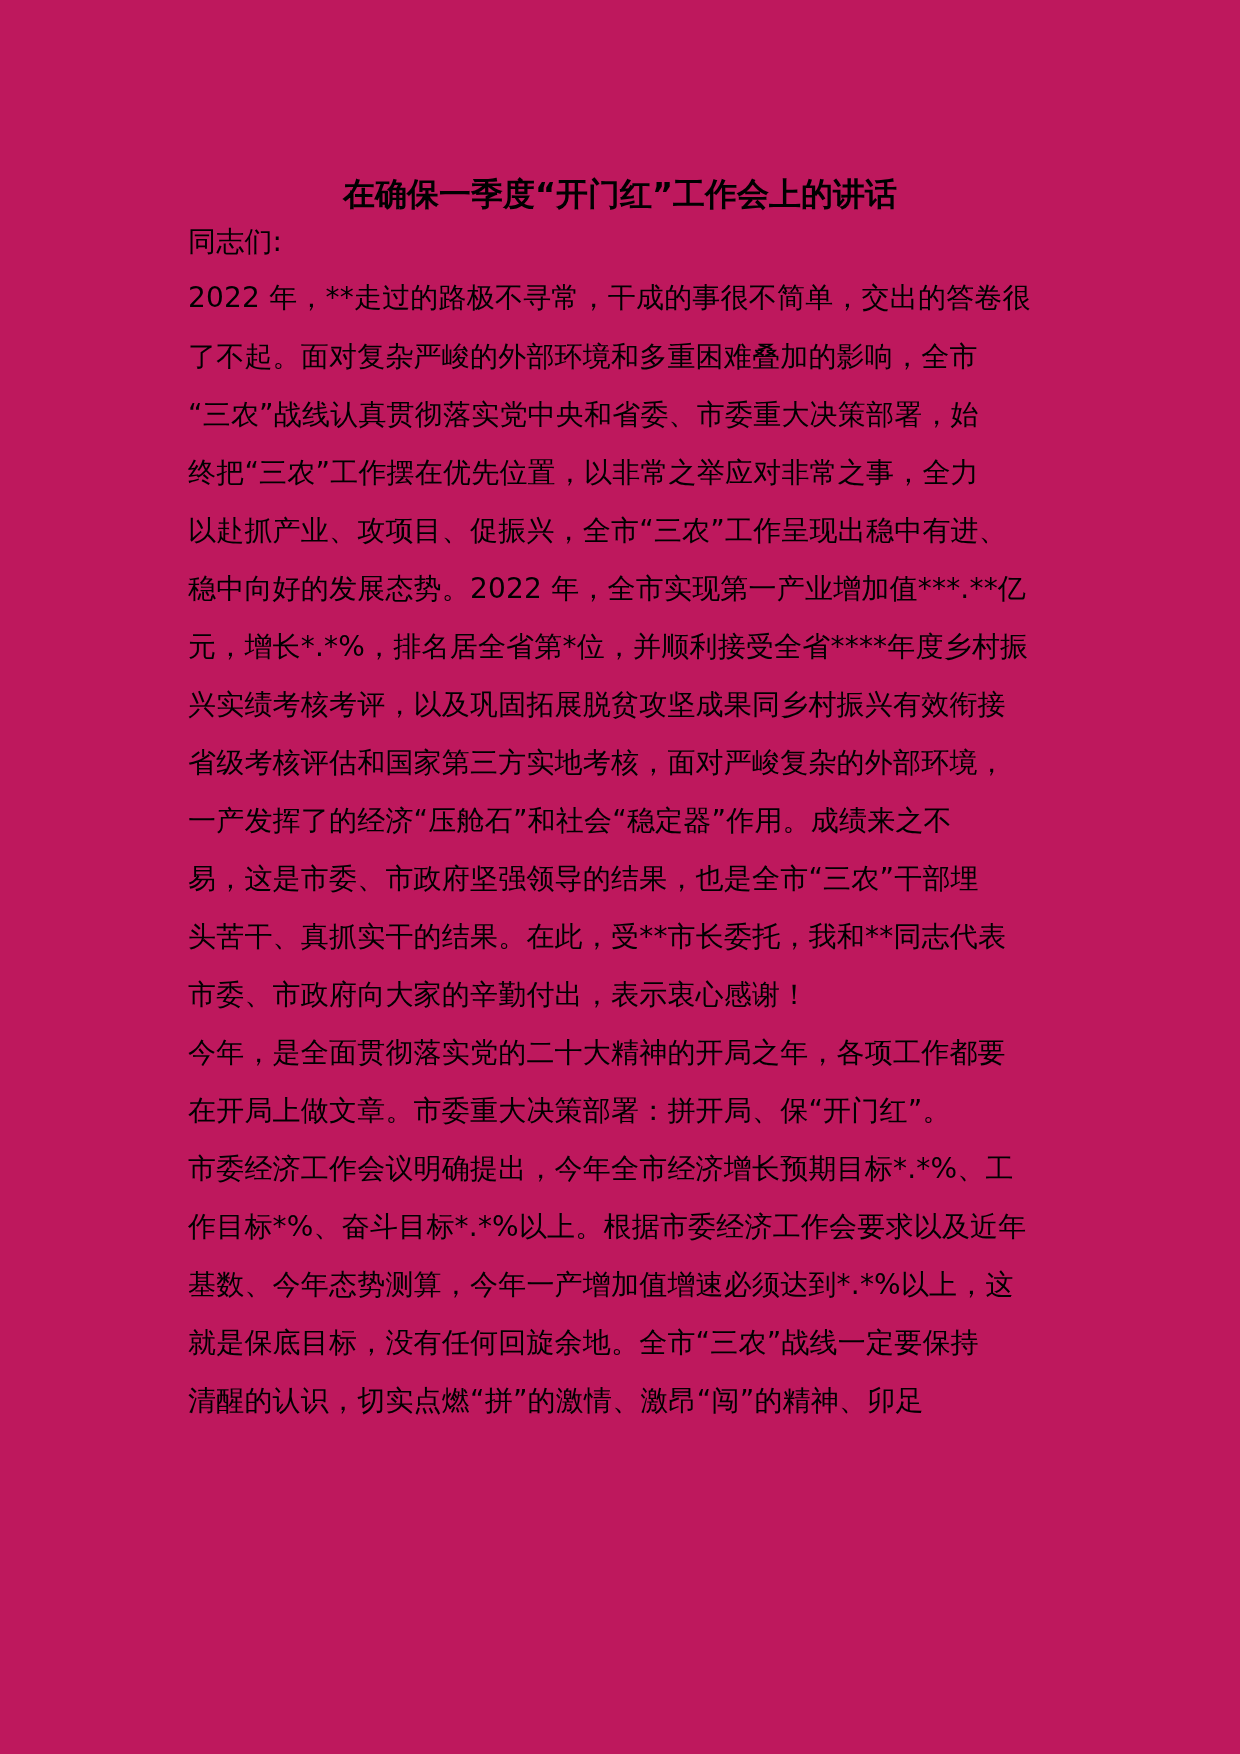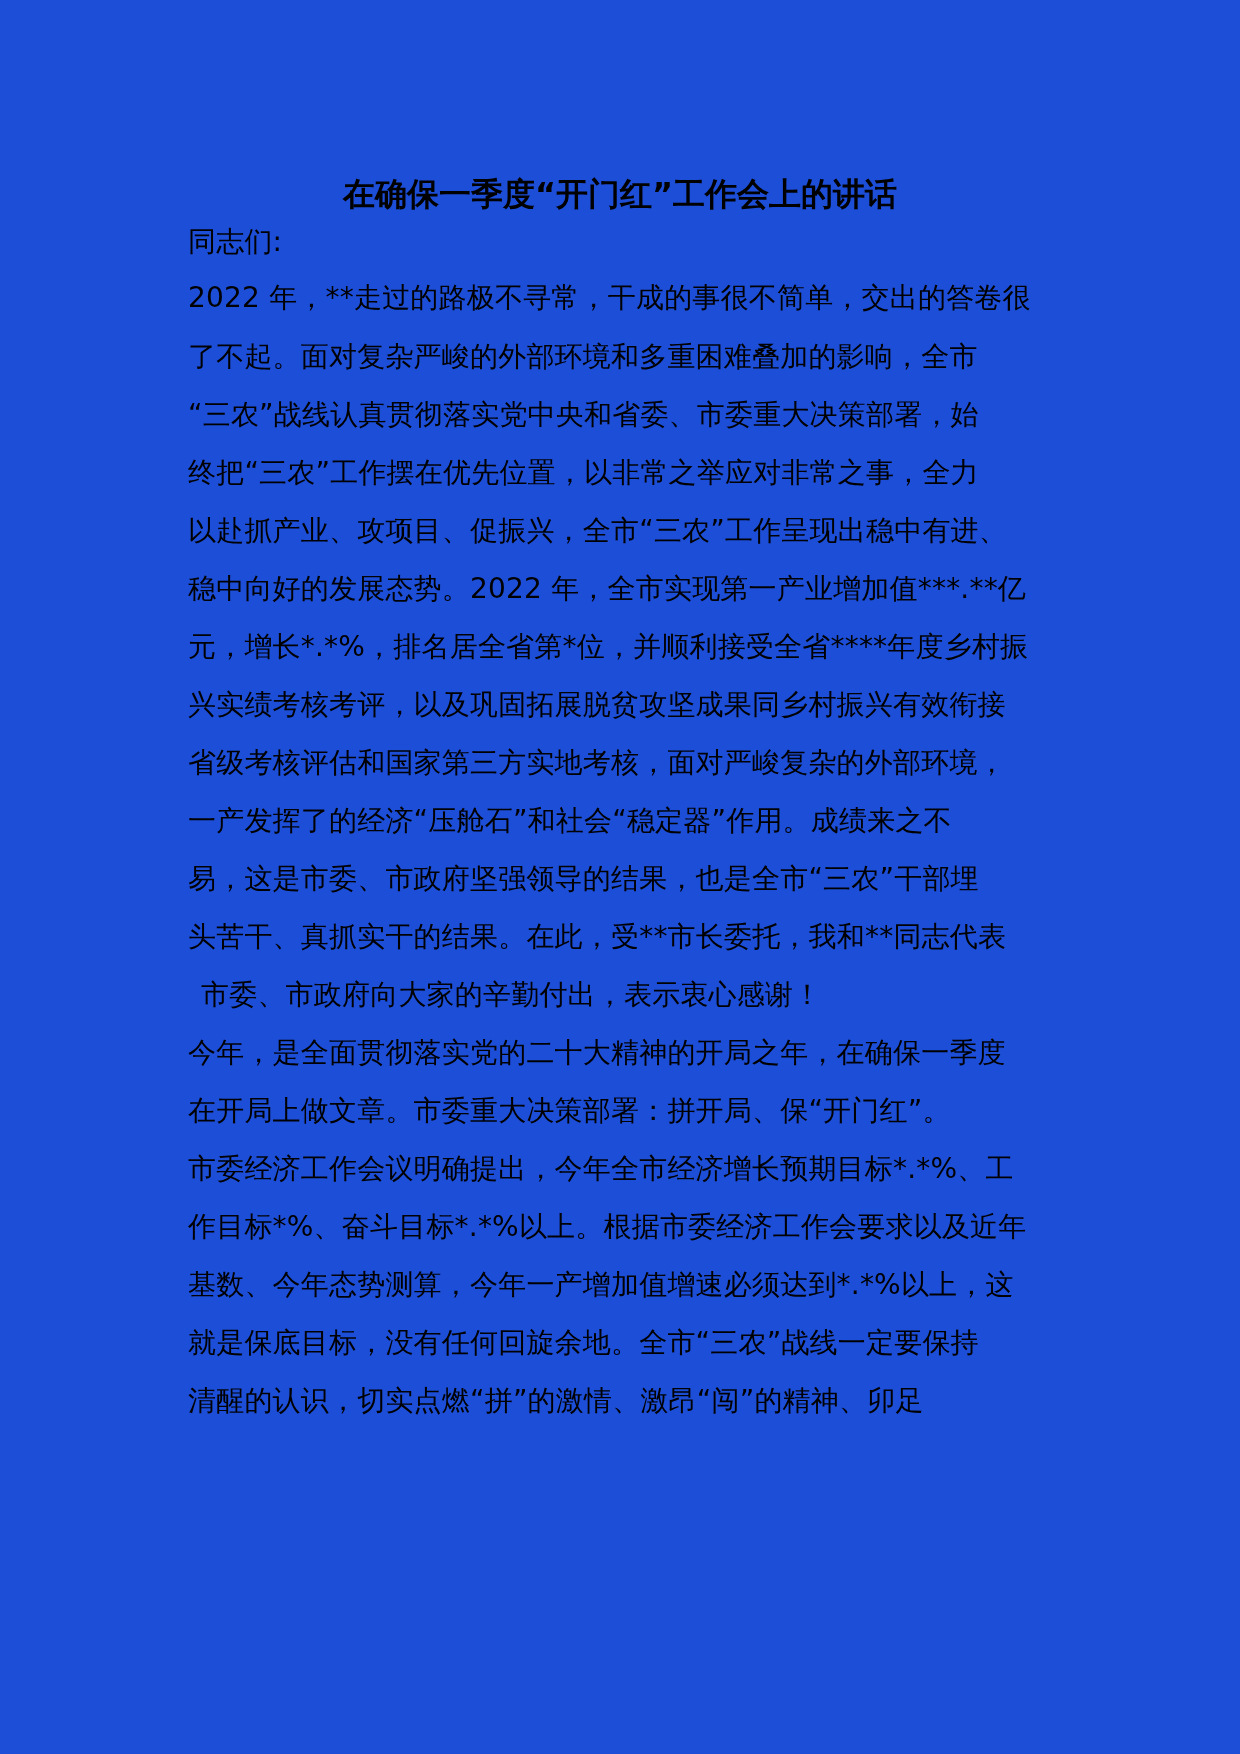--- a/index.html
+++ b/index.html
@@ -14,21 +14,21 @@
       overflow: hidden;
       font-family: "DejaVu Sans", "Liberation Sans", sans-serif;
       color: #000000;
     }
     .page {
       position: absolute;
       left: 0;
       top: 0;
       width: 1240px;
       height: 1754px;
-      background: #1d4ed8;
+      background: #be185d;
     }
     .title {
       position: absolute;
       left: 0;
       top: 172px;
       width: 1240px;
       text-align: center;
       font-size: 32px;
       font-weight: bold;
       line-height: 44px;
@@ -57,21 +57,21 @@
   <div class="line" style="top:395px;"> “三农”战线认真贯彻落实党中央和省委、市委重大决策部署，始</div>
   <div class="line" style="top:453px;text-align:right;">终把“三农”工作摆在优先位置，以非常之举应对非常之事，全力</div>
   <div class="line" style="top:511px;">以赴抓产业、攻项目、促振兴，全市“三农”工作呈现出稳中有进、</div>
   <div class="line" style="top:569px;">稳中向好的发展态势。2022 年，全市实现第一产业增加值***.**亿</div>
   <div class="line" style="top:627px;">元，增长*.*%，排名居全省第*位，并顺利接受全省****年度乡村振</div>
   <div class="line" style="top:685px;">兴实绩考核考评，以及巩固拓展脱贫攻坚成果同乡村振兴有效衔接</div>
   <div class="line" style="top:743px;">省级考核评估和国家第三方实地考核，面对严峻复杂的外部环境，</div>
   <div class="line" style="top:801px;">一产发挥了的经济“压舱石”和社会“稳定器”作用。成绩来之不</div>
   <div class="line" style="top:859px;">易，这是市委、市政府坚强领导的结果，也是全市“三农”干部埋</div>
   <div class="line" style="top:917px;">头苦干、真抓实干的结果。在此，受**市长委托，我和**同志代表</div>
-  <div class="line" style="top:975px;margin-left:13px;">市委、市政府向大家的辛勤付出，表示衷心感谢！</div>
-  <div class="line" style="top:1033px;">今年，是全面贯彻落实党的二十大精神的开局之年，在确保一季度</div>
+  <div class="line" style="top:975px;">市委、市政府向大家的辛勤付出，表示衷心感谢！</div>
+  <div class="line" style="top:1033px;">今年，是全面贯彻落实党的二十大精神的开局之年，各项工作都要</div>
   <div class="line" style="top:1091px;">在开局上做文章。市委重大决策部署：拼开局、保“开门红”。</div>
   <div class="line" style="top:1149px;">市委经济工作会议明确提出，今年全市经济增长预期目标*.*%、工</div>
   <div class="line" style="top:1207px;">作目标*%、奋斗目标*.*%以上。根据市委经济工作会要求以及近年</div>
   <div class="line" style="top:1265px;">基数、今年态势测算，今年一产增加值增速必须达到*.*%以上，这</div>
   <div class="line" style="top:1323px;">就是保底目标，没有任何回旋余地。全市“三农”战线一定要保持</div>
   <div class="line" style="top:1381px;">清醒的认识，切实点燃“拼”的激情、激昂“闯”的精神、卯足</div>
 </div>
 
 </body></html>

